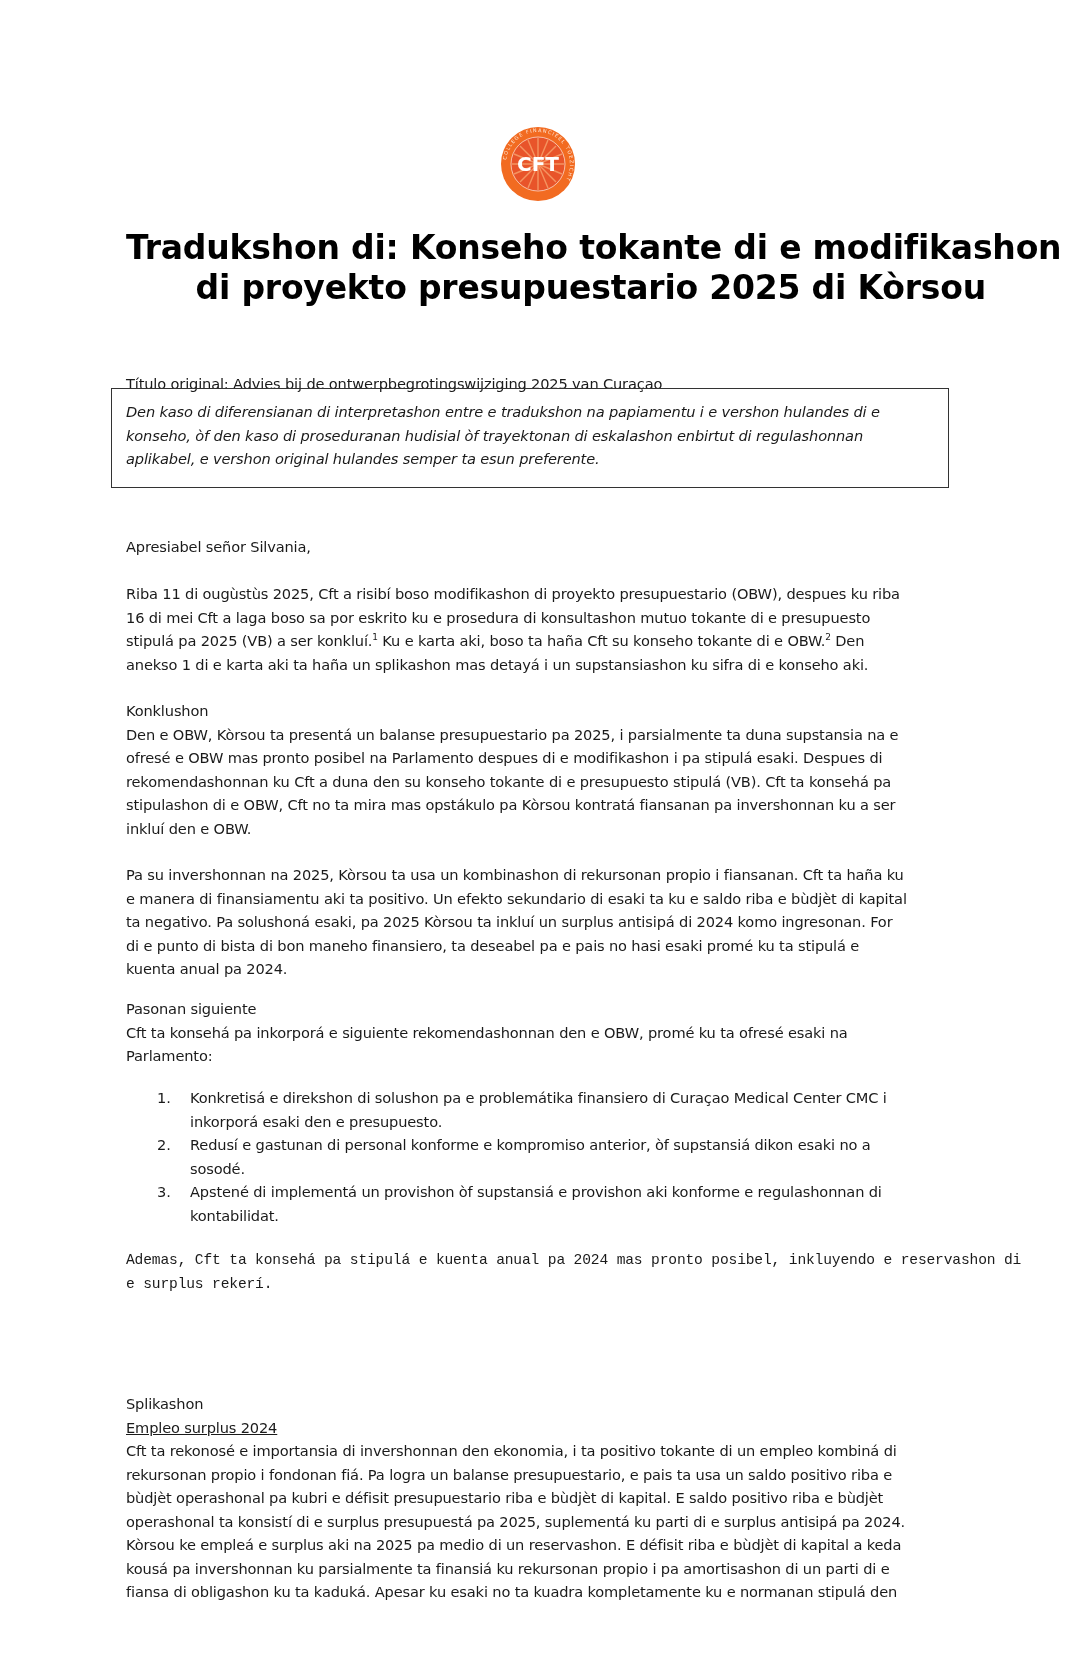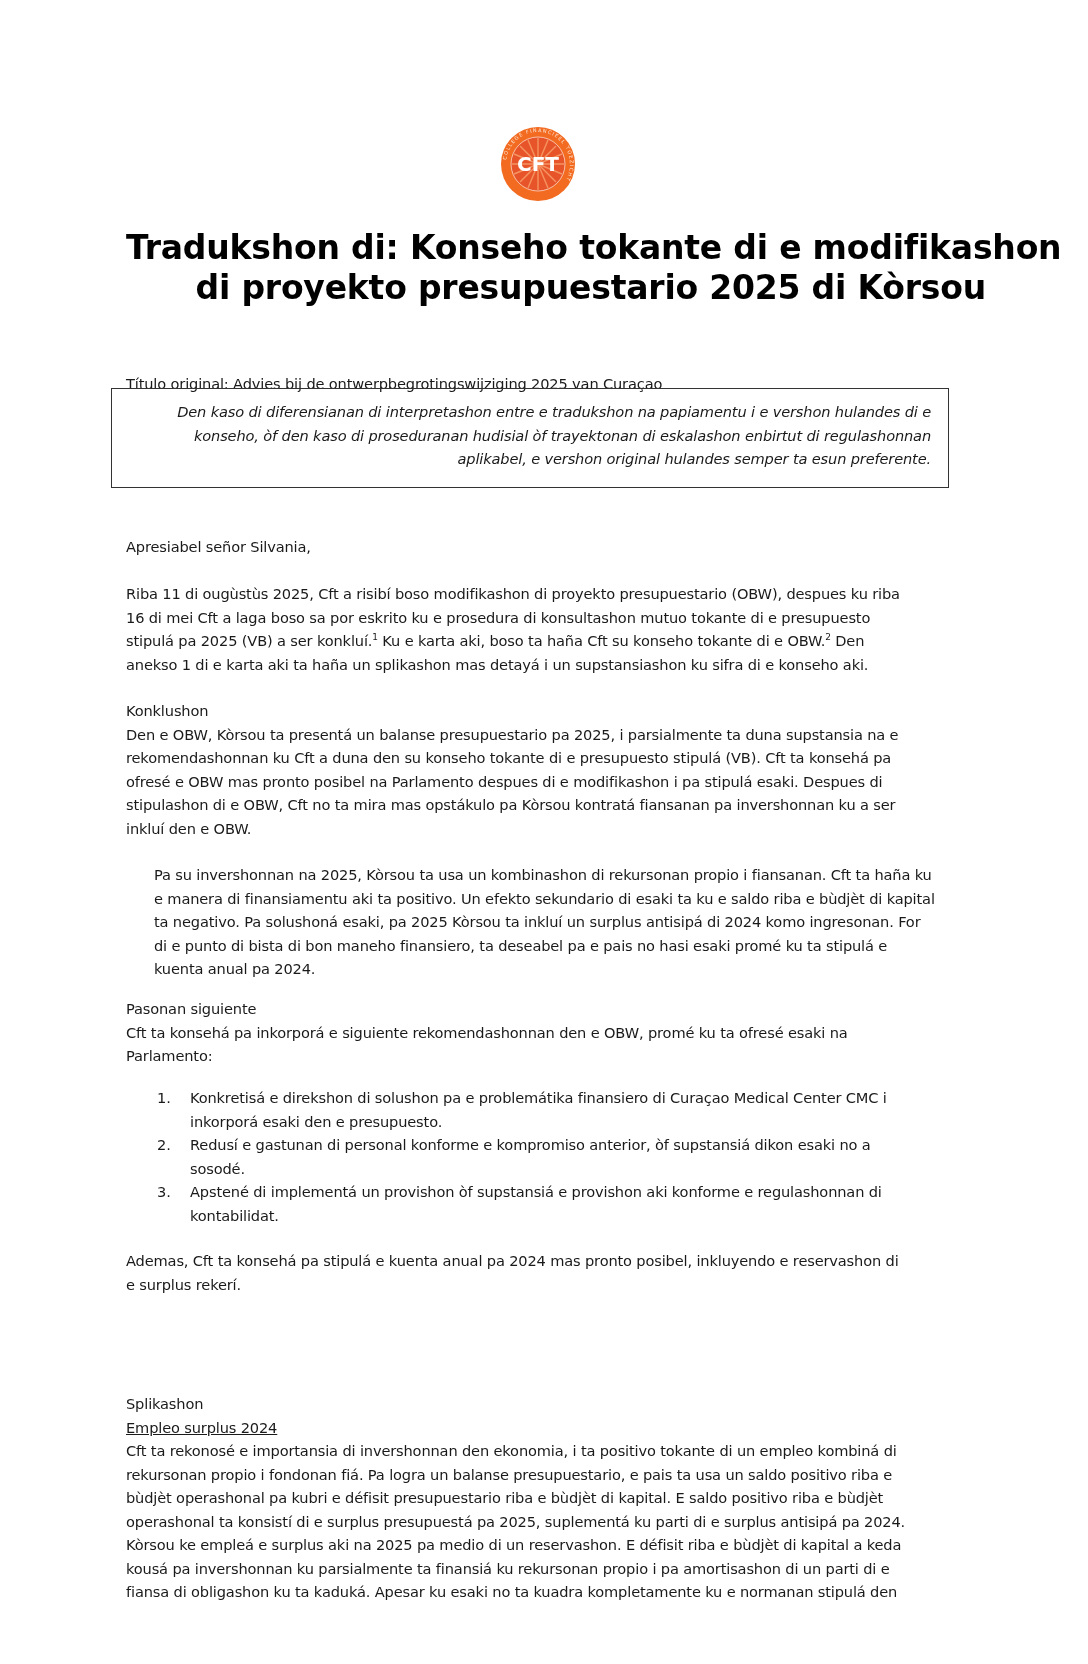--- a/index.html
+++ b/index.html
@@ -9,21 +9,21 @@
   .logo { position:absolute; left:500px; top:126px; width:76px; height:76px; }
   .title { position:absolute; left:126px; top:228px; width:860px;
            font-family:"DejaVu Sans", sans-serif; font-size:33px; line-height:40px;
            font-weight:bold; color:#000000; letter-spacing:-0.2px; margin:0;text-align:right; }
   .title .ln { display:block; white-space:nowrap; }
   .body-text { font-size:14.6px; line-height:23.5px; color:#1a1a1a; letter-spacing:-0.15px; }
   .ln { display:block; white-space:nowrap; }
   .orig { position:absolute; left:126px; top:356px;margin-top:16px; }
   .disclaimer { position:absolute; left:111px; top:388px; width:838px; height:100px;
                 border:1.5px solid #333; box-sizing:border-box; padding:11px 17px 0 14px;
-                font-style:italic;text-align:right; }
+                font-style:italic; }
   .salut { position:absolute; left:126px; top:535px; }
   .para { position:absolute; left:126px; }
   .h-bold { font-weight:normal; }
   .u { text-decoration:underline; }
   sup { font-size:9px; line-height:0; vertical-align:6px; }
   ol.recs { position:absolute; left:126px; top:1086px; margin:0; padding:0; list-style:none; }
   ol.recs li { position:relative; padding-left:64px; }
   ol.recs li .num { position:absolute; left:31px; top:0; }
 </style>
 </head>
@@ -72,27 +72,27 @@
   <div class="body-text para" style="top:582px;">
     <span class="ln">Riba 11 di ougùstùs 2025, Cft a risibí boso modifikashon di proyekto presupuestario (OBW), despues ku riba</span>
     <span class="ln">16 di mei Cft a laga boso sa por eskrito ku e prosedura di konsultashon mutuo tokante di e presupuesto</span>
     <span class="ln"><span>stipulá pa 2025 (VB) a ser konkluí.</span><sup>1</sup><span> Ku e karta aki, boso ta haña Cft su konseho tokante di e OBW.</span><sup>2</sup><span> Den</span></span>
     <span class="ln">anekso 1 di e karta aki ta haña un splikashon mas detayá i un supstansiashon ku sifra di e konseho aki.</span>
   </div>
 
   <div class="body-text para" style="top:699px;">
     <span class="ln h-bold">Konklushon</span>
     <span class="ln">Den e OBW, Kòrsou ta presentá un balanse presupuestario pa 2025, i parsialmente ta duna supstansia na e</span>
+    <span class="ln">ofresé e OBW mas pronto posibel na Parlamento despues di e modifikashon i pa stipulá esaki. Despues di</span>
     <span class="ln">rekomendashonnan ku Cft a duna den su konseho tokante di e presupuesto stipulá (VB). Cft ta konsehá pa</span>
-    <span class="ln">ofresé e OBW mas pronto posibel na Parlamento despues di e modifikashon i pa stipulá esaki. Despues di</span>
     <span class="ln">stipulashon di e OBW, Cft no ta mira mas opstákulo pa Kòrsou kontratá fiansanan pa invershonnan ku a ser</span>
     <span class="ln">inkluí den e OBW.</span>
   </div>
 
-  <div class="body-text para" style="top:863px;margin-left:28px;">
+  <div class="body-text para" style="top:863px;">
     <span class="ln">Pa su invershonnan na 2025, Kòrsou ta usa un kombinashon di rekursonan propio i fiansanan. Cft ta haña ku</span>
     <span class="ln">e manera di finansiamentu aki ta positivo. Un efekto sekundario di esaki ta ku e saldo riba e bùdjèt di kapital</span>
     <span class="ln">ta negativo. Pa solushoná esaki, pa 2025 Kòrsou ta inkluí un surplus antisipá di 2024 komo ingresonan. For</span>
     <span class="ln">di e punto di bista di bon maneho finansiero, ta deseabel pa e pais no hasi esaki promé ku ta stipulá e</span>
     <span class="ln">kuenta anual pa 2024.</span>
   </div>
 
   <div class="body-text para" style="top:997px;">
     <span class="ln h-bold">Pasonan siguiente</span>
     <span class="ln">Cft ta konsehá pa inkorporá e siguiente rekomendashonnan den e OBW, promé ku ta ofresé esaki na</span>
@@ -110,21 +110,21 @@
       <span class="ln">Redusí e gastunan di personal konforme e kompromiso anterior, òf supstansiá dikon esaki no a</span>
       <span class="ln">sosodé.</span>
     </li>
     <li>
       <span class="num">3.</span>
       <span class="ln">Apstené di implementá un provishon òf supstansiá e provishon aki konforme e regulashonnan di</span>
       <span class="ln">kontabilidat.</span>
     </li>
   </ol>
 
-  <div class="body-text para" style="top:1249px;">
+  <div class="body-text para" style="top:1249px;font-family:Liberation Mono, monospace;">
     <span class="ln">Ademas, Cft ta konsehá pa stipulá e kuenta anual pa 2024 mas pronto posibel, inkluyendo e reservashon di</span>
     <span class="ln">e surplus rekerí.</span>
   </div>
 
   <div class="body-text para" style="top:1392px;">
     <span class="ln h-bold">Splikashon</span>
     <span class="ln"><span class="u">Empleo surplus 2024</span></span>
     <span class="ln">Cft ta rekonosé e importansia di invershonnan den ekonomia, i ta positivo tokante di un empleo kombiná di</span>
     <span class="ln">rekursonan propio i fondonan fiá. Pa logra un balanse presupuestario, e pais ta usa un saldo positivo riba e</span>
     <span class="ln">bùdjèt operashonal pa kubri e défisit presupuestario riba e bùdjèt di kapital. E saldo positivo riba e bùdjèt</span>

